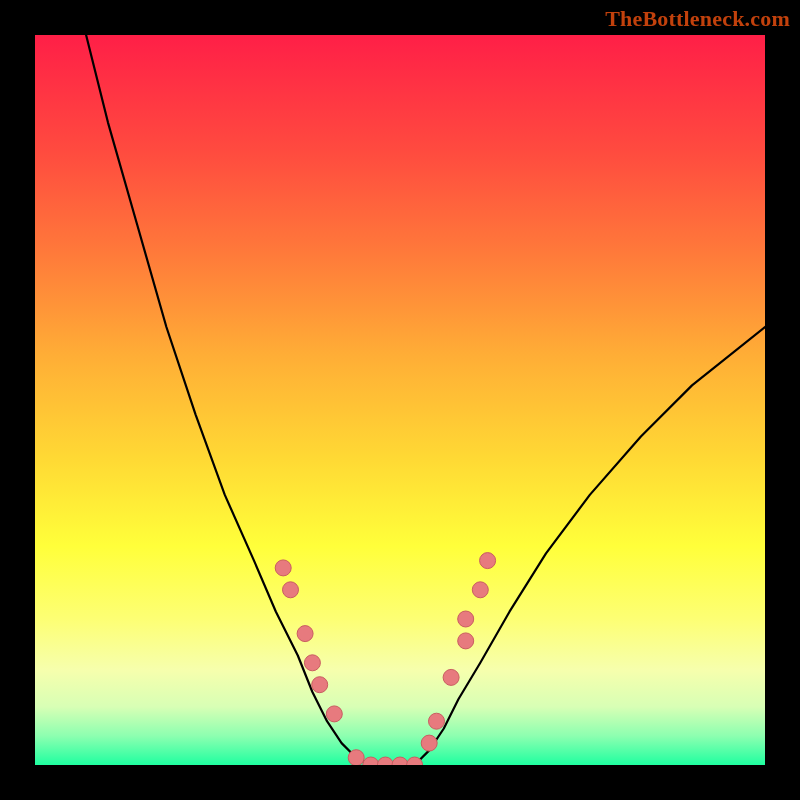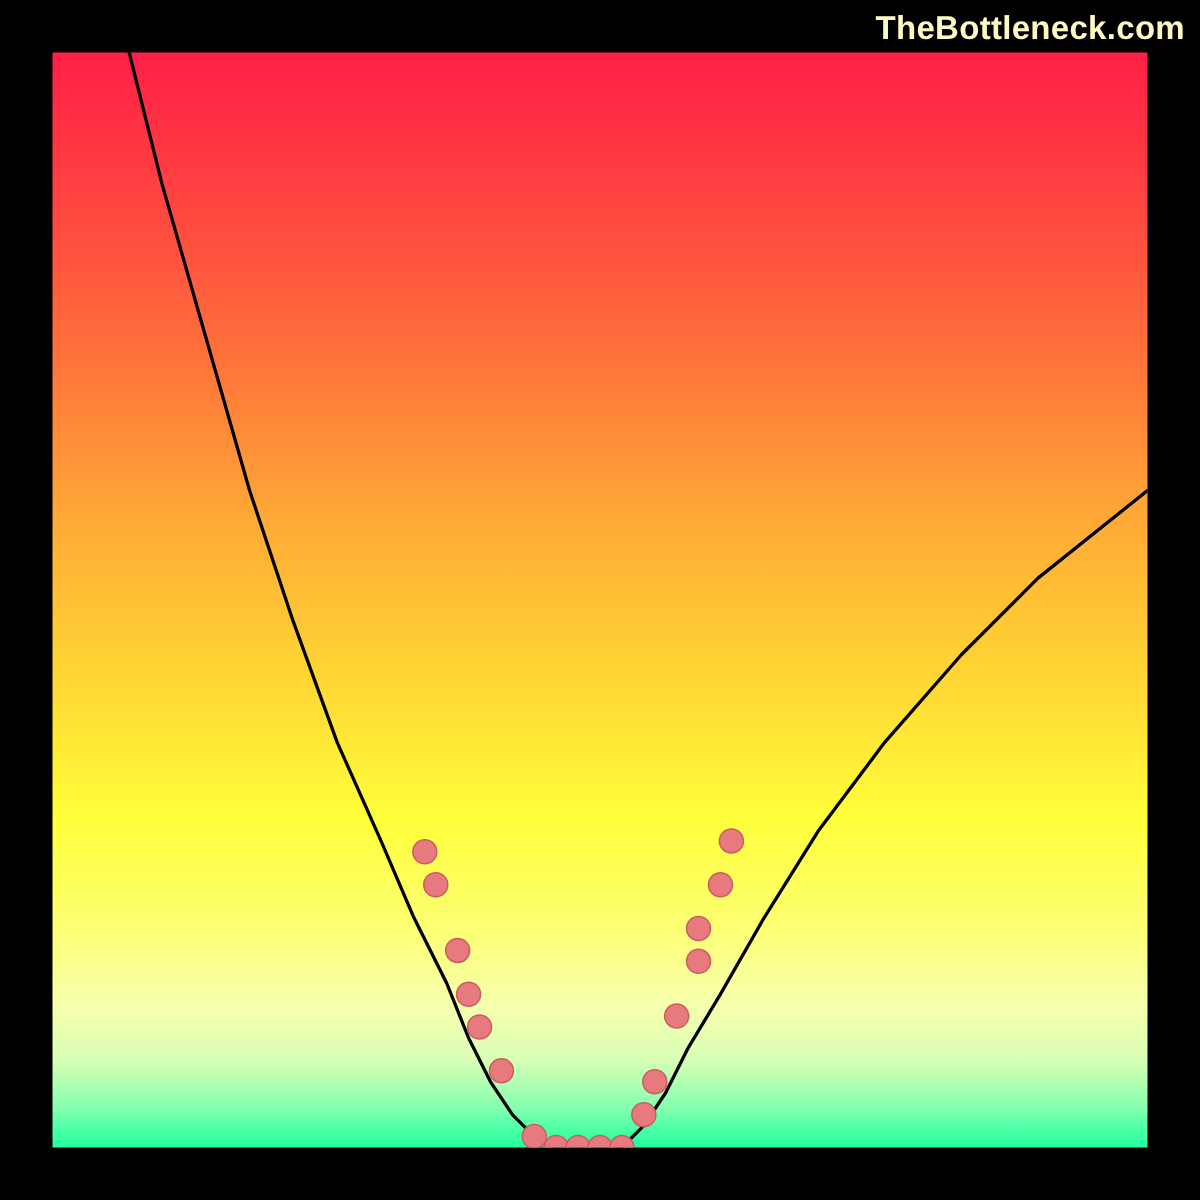--- a/index.html
+++ b/index.html
@@ -41,24 +41,24 @@
     position: absolute;
     left: 0;
     top: 0;
     width: 730px;
     height: 730px;
   }
   .watermark {
     position: absolute;
     top: 6px;
     right: 10px;
-    font-family: Liberation Sans, sans-serif;
+    font-family: Liberation Serif, serif;
     font-size: 22px;
     font-weight: 600;
-    color: #fef9c3;
+    color: #c2410c;
     letter-spacing: 0.2px;
   }
 </style>
 </head>
 <body>
 
 <div class="frame">
   <div class="plot">
     <svg viewBox="0 0 730 730">
       <g id="curves">

